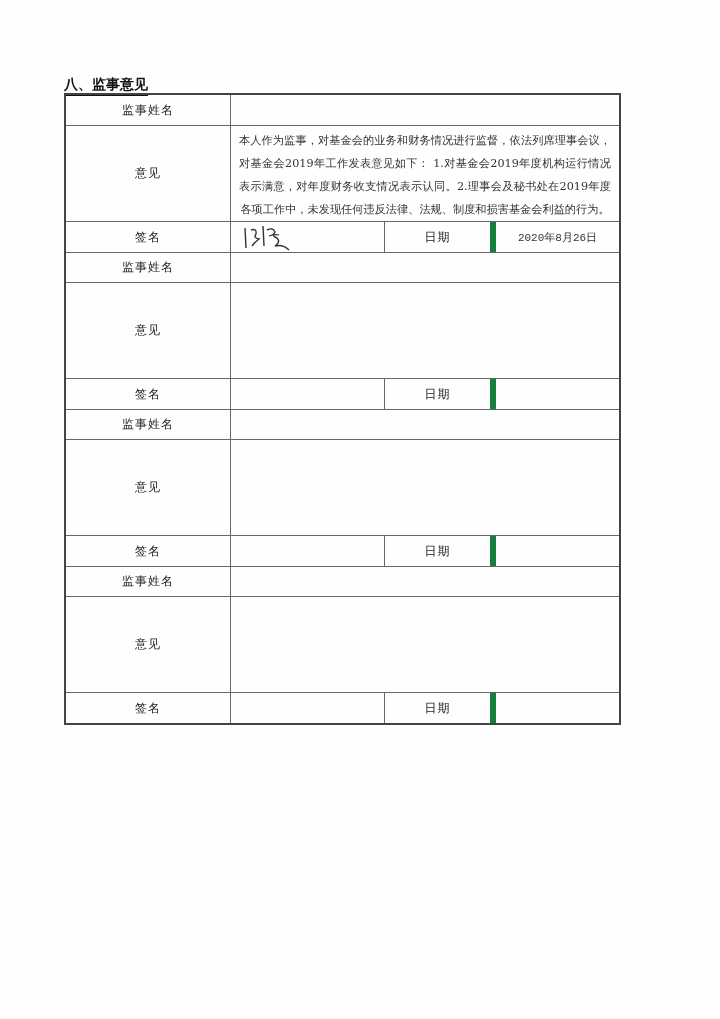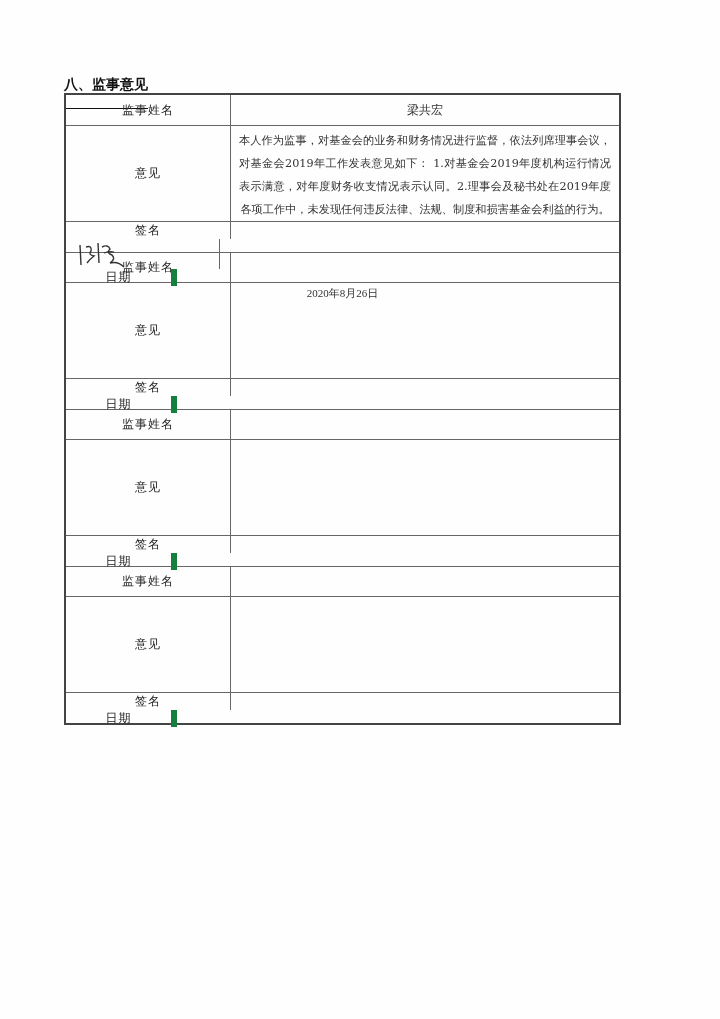--- a/index.html
+++ b/index.html
@@ -1,50 +1,49 @@
 <!DOCTYPE html>
 <html><head>
 <meta charset="utf-8">
 <style>
   html, body { margin: 0; padding: 0; background: #ffffff; }
   body { width: 720px; height: 1019px; position: relative; overflow: hidden;
          font-family: "DejaVu Sans", "Liberation Sans", sans-serif; color: #222; }
   .page { position: absolute; left: 0; top: 0; width: 720px; height: 1019px; background: #fefefe; }
   .section-title { position: absolute; left: 64px; top: 76px; font-size: 14px; font-weight: bold;
-                   color: #111; letter-spacing: 0px; border-bottom: 1.5px solid #111; line-height: 16px; padding-bottom: 16px; }
+                   color: #111; letter-spacing: 0px; border-bottom: 1.5px solid #111; line-height: 16px; padding-bottom: 3px; }
   .form-table { position: absolute; left: 64px; top: 93px; width: 557px; border: 2px solid #444; box-sizing: border-box; }
   .row { display: flex; border-top: 1px solid #666; box-sizing: border-box; }
   .row:first-child { border-top: none; }
   .cell { box-sizing: border-box; display: flex; align-items: center; justify-content: center;
           font-size: 12px; color: #222; }
   .label-cell { width: 165px; border-right: 1px solid #666; font-weight: normal; letter-spacing: 1px; }
   .value-cell { flex: 1; }
   .sig-cell { width: 154px; border-right: 1px solid #666; justify-content: flex-start; padding-left: 8px; }
   .date-label-cell { width: 111px; border-right: 6px solid #15803d; letter-spacing: 1px; }
-  .date-value-cell { flex: 1; font-family: Liberation Serif, serif; font-size: 11px; color: #333; }
+  .date-value-cell { flex: 1; font-family: Liberation Mono, monospace; font-size: 11px; color: #333; }
   .name-value { font-family: "DejaVu Serif", "Liberation Serif", serif; font-size: 12px; color: #333; }
   .opinion-text { font-family: "DejaVu Serif", "Liberation Serif", serif; font-size: 11.2px; color: #333;
                   line-height: 23px; text-align: justify; text-align-last: center; padding: 4px 8px 2px 8px; display: block; }
   .h-name { height: 30px; }
   .h-opinion { height: 96px; }
-  .h-sign { height: 31px; flex-direction: column; }
+  .h-sign { height: 31px; }
   .signature svg { display: block; }
 </style>
 </head>
 <body>
 
 <div class="page">
 
   <div class="section-title">八、监事意见</div>
 
   <div class="form-table">
 
     <div class="row h-name">
       <div class="cell label-cell">监事姓名</div>
-      <div class="cell value-cell name-value">梁共宏</div>
     </div>
     <div class="row h-opinion">
       <div class="cell label-cell">意见</div>
       <div class="cell value-cell">
         <span class="opinion-text">本人作为监事，对基金会的业务和财务情况进行监督，依法列席理事会议，对基金会2019年工作发表意见如下： 1.对基金会2019年度机构运行情况表示满意，对年度财务收支情况表示认同。2.理事会及秘书处在2019年度各项工作中，未发现任何违反法律、法规、制度和损害基金会利益的行为。</span>
       </div>
     </div>
     <div class="row h-sign">
       <div class="cell label-cell">签名</div>
       <div class="cell sig-cell signature">

